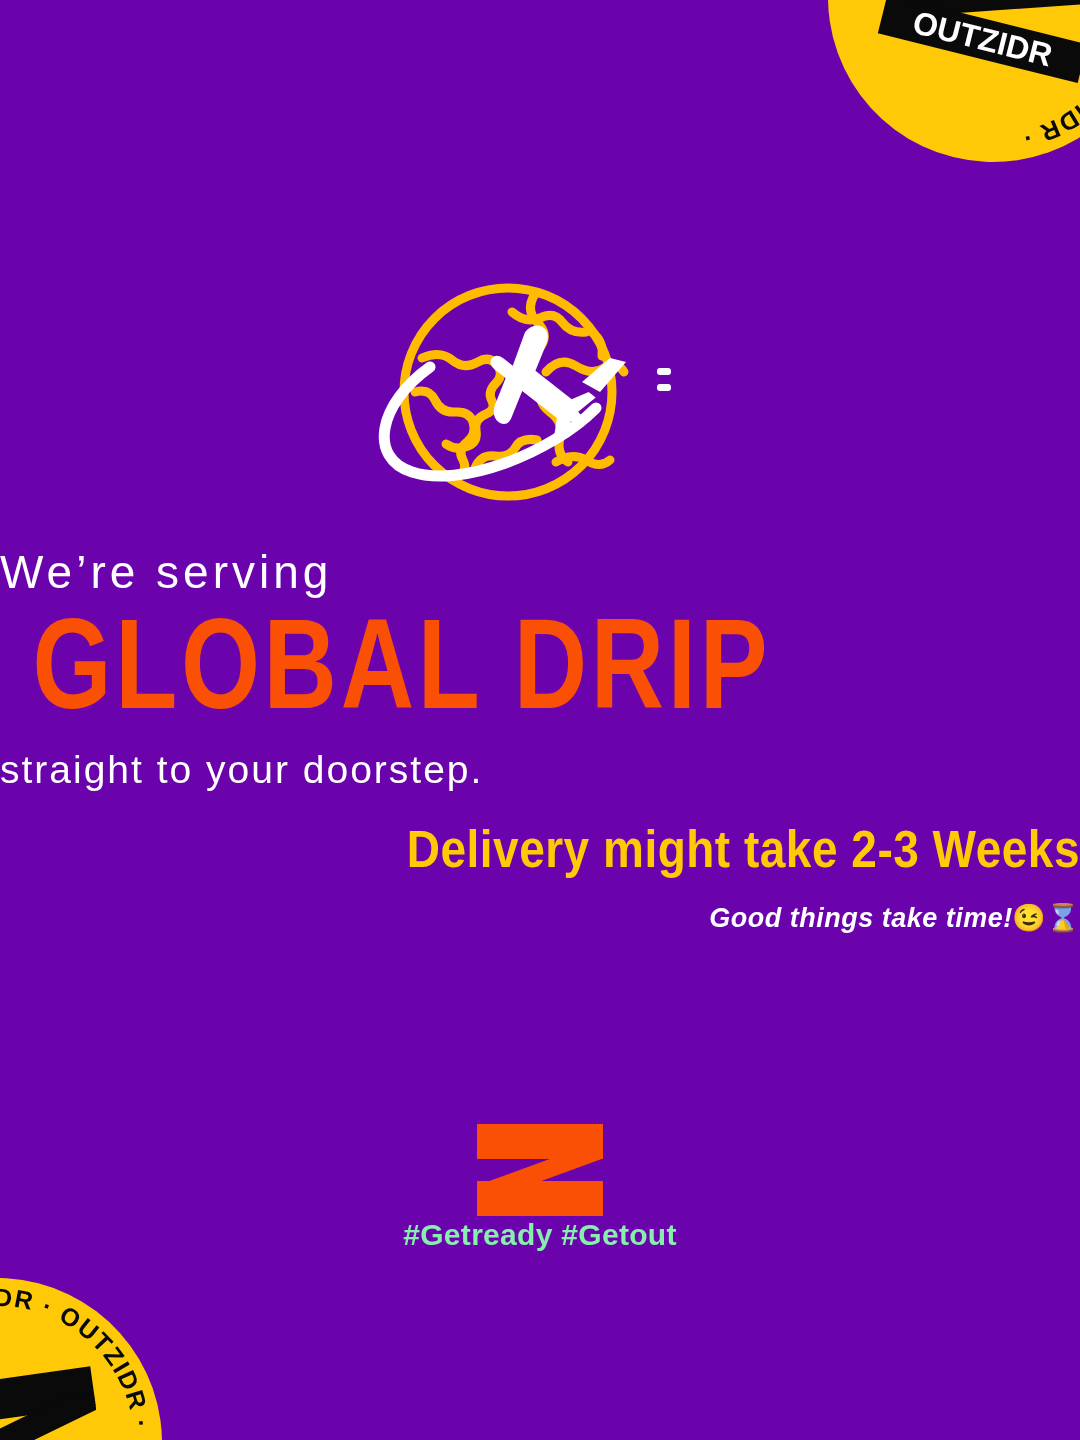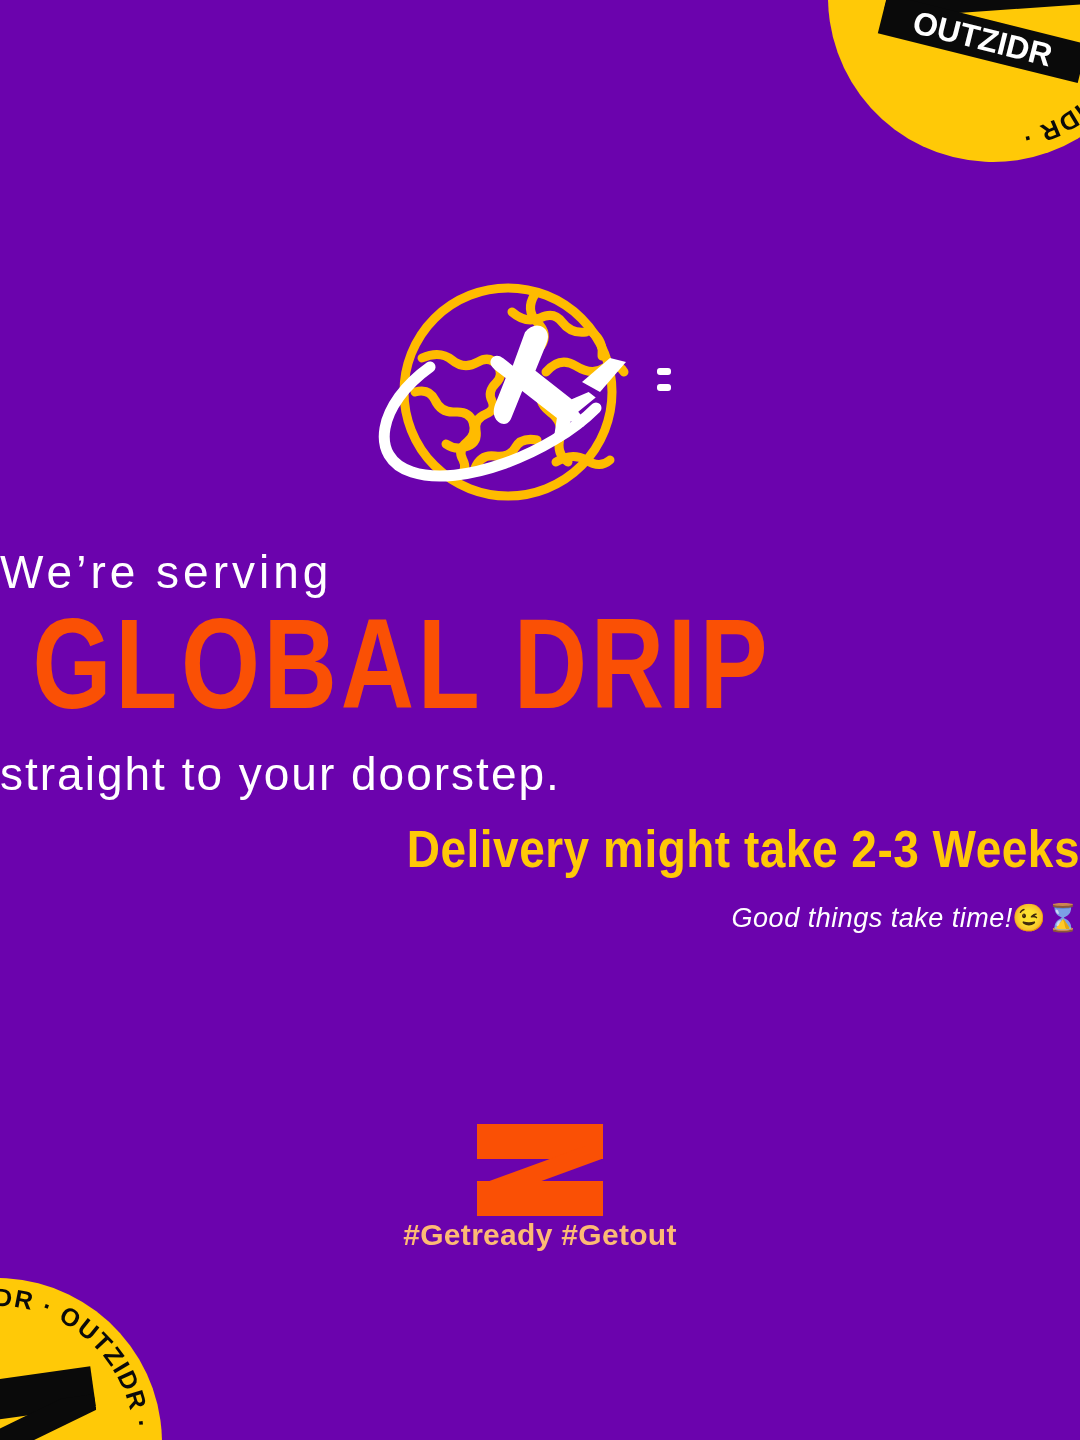--- a/index.html
+++ b/index.html
@@ -128,21 +128,21 @@
     color: #FA5005;
     font-size: 108px;
     font-weight: bold;
     letter-spacing: 4px;
     line-height: 1.0;
     margin: 14px 0 4px 0;
     transform: scaleY(1.18) scaleX(0.94);
   }
   .line-doorstep {
     color: #ffffff;
-    font-size: 46px;
+    font-size: 39px;
     font-weight: 300;
     letter-spacing: 2px;
     line-height: 1.05;
     margin: 32px 0 0 0;
   }
 
   .delivery-block {
     position: absolute;
     left: 0;
     right: 0;
@@ -153,21 +153,21 @@
     color: #FFC907;
     font-size: 46px;
     font-weight: bold;
     letter-spacing: 0.5px;
     margin: 0;
     transform: scaleY(1.12);
   }
   .line-goodthings {
     color: #ffffff;
     font-size: 27px;
-    font-weight: normal;
+    font-weight: bold;
     font-style: italic;
     letter-spacing: 0.5px;
     margin: 26px 0 0 0;
   }
   .line-goodthings .emoji {
     font-style: normal;
     letter-spacing: 0;
   }
 
   
@@ -198,21 +198,21 @@
     background: #FA5005;
     clip-path: polygon(100% 0%, 100% 24%, 14% 100%, 0% 100%, 0% 76%, 86% 0%);
   }
 
   .hashtags {
     position: absolute;
     left: 0;
     right: 0;
     top: 1218px;
     text-align: center;
-    color: #fdba74;
+    color: #86efac;
     font-size: 30px;
     font-weight: bold;
     letter-spacing: 0.3px;
   }
 </style>
 </head>
 <body>
 
 <div id="poster">
 

